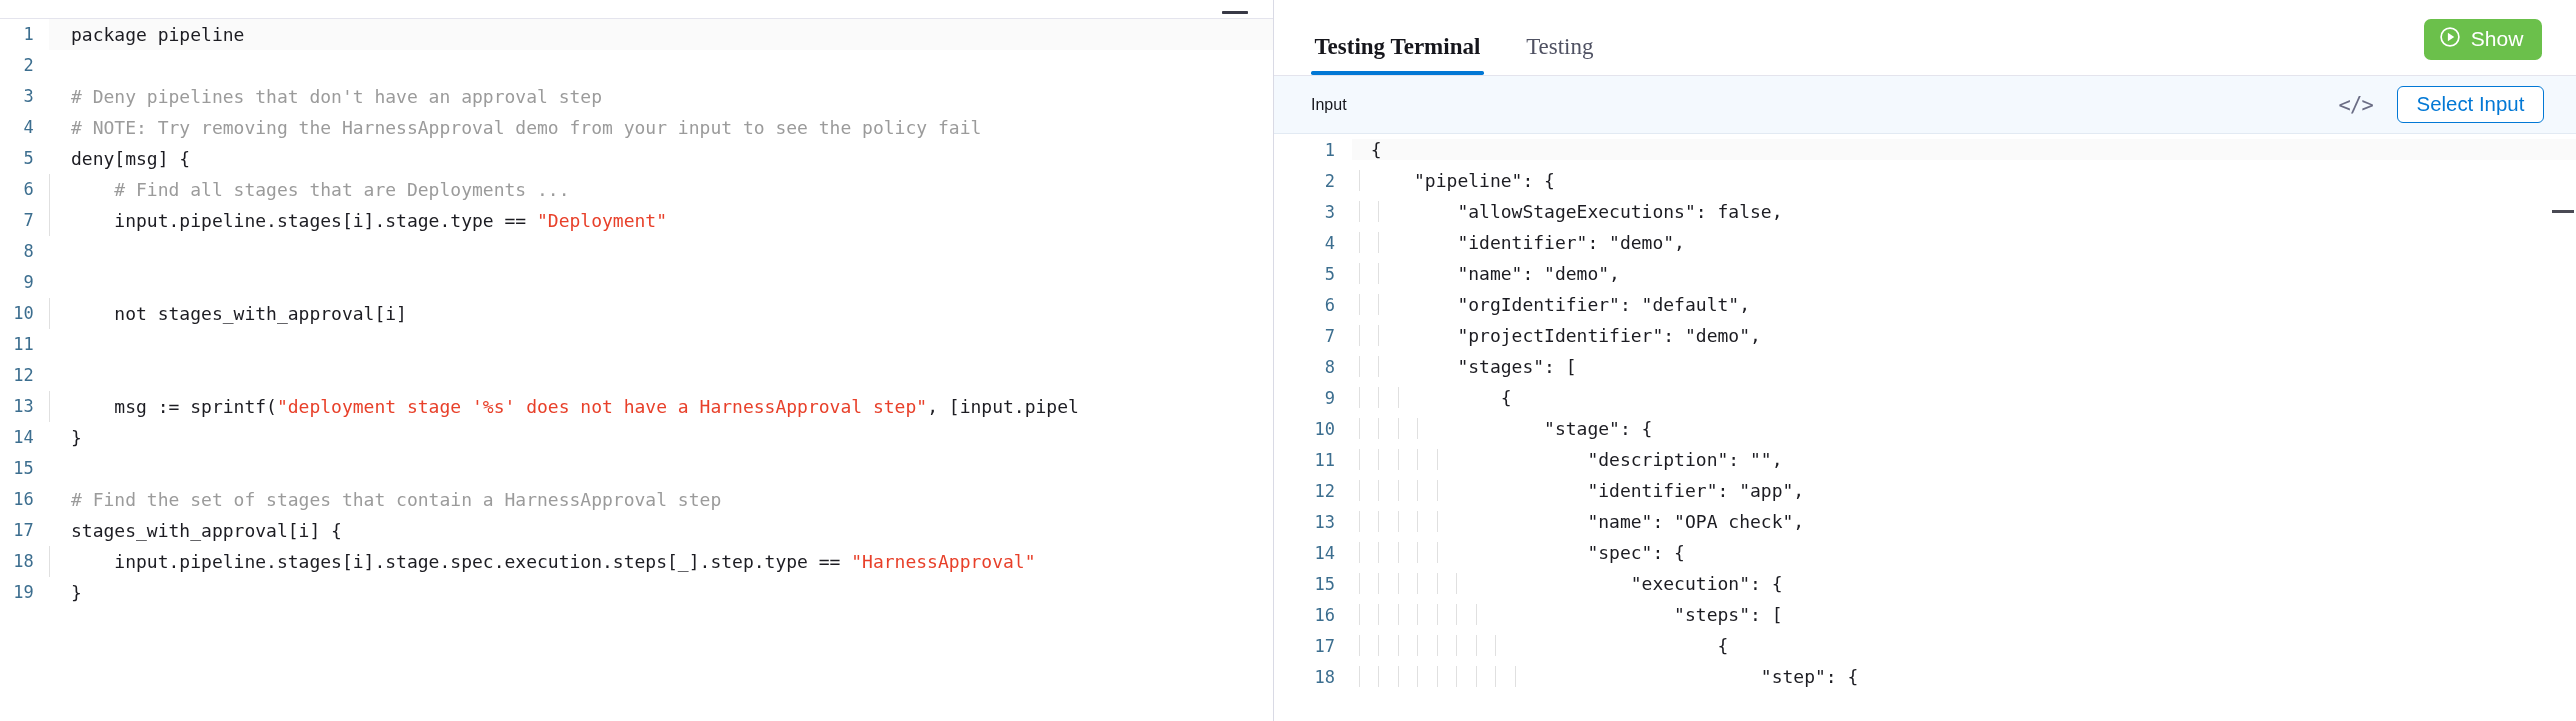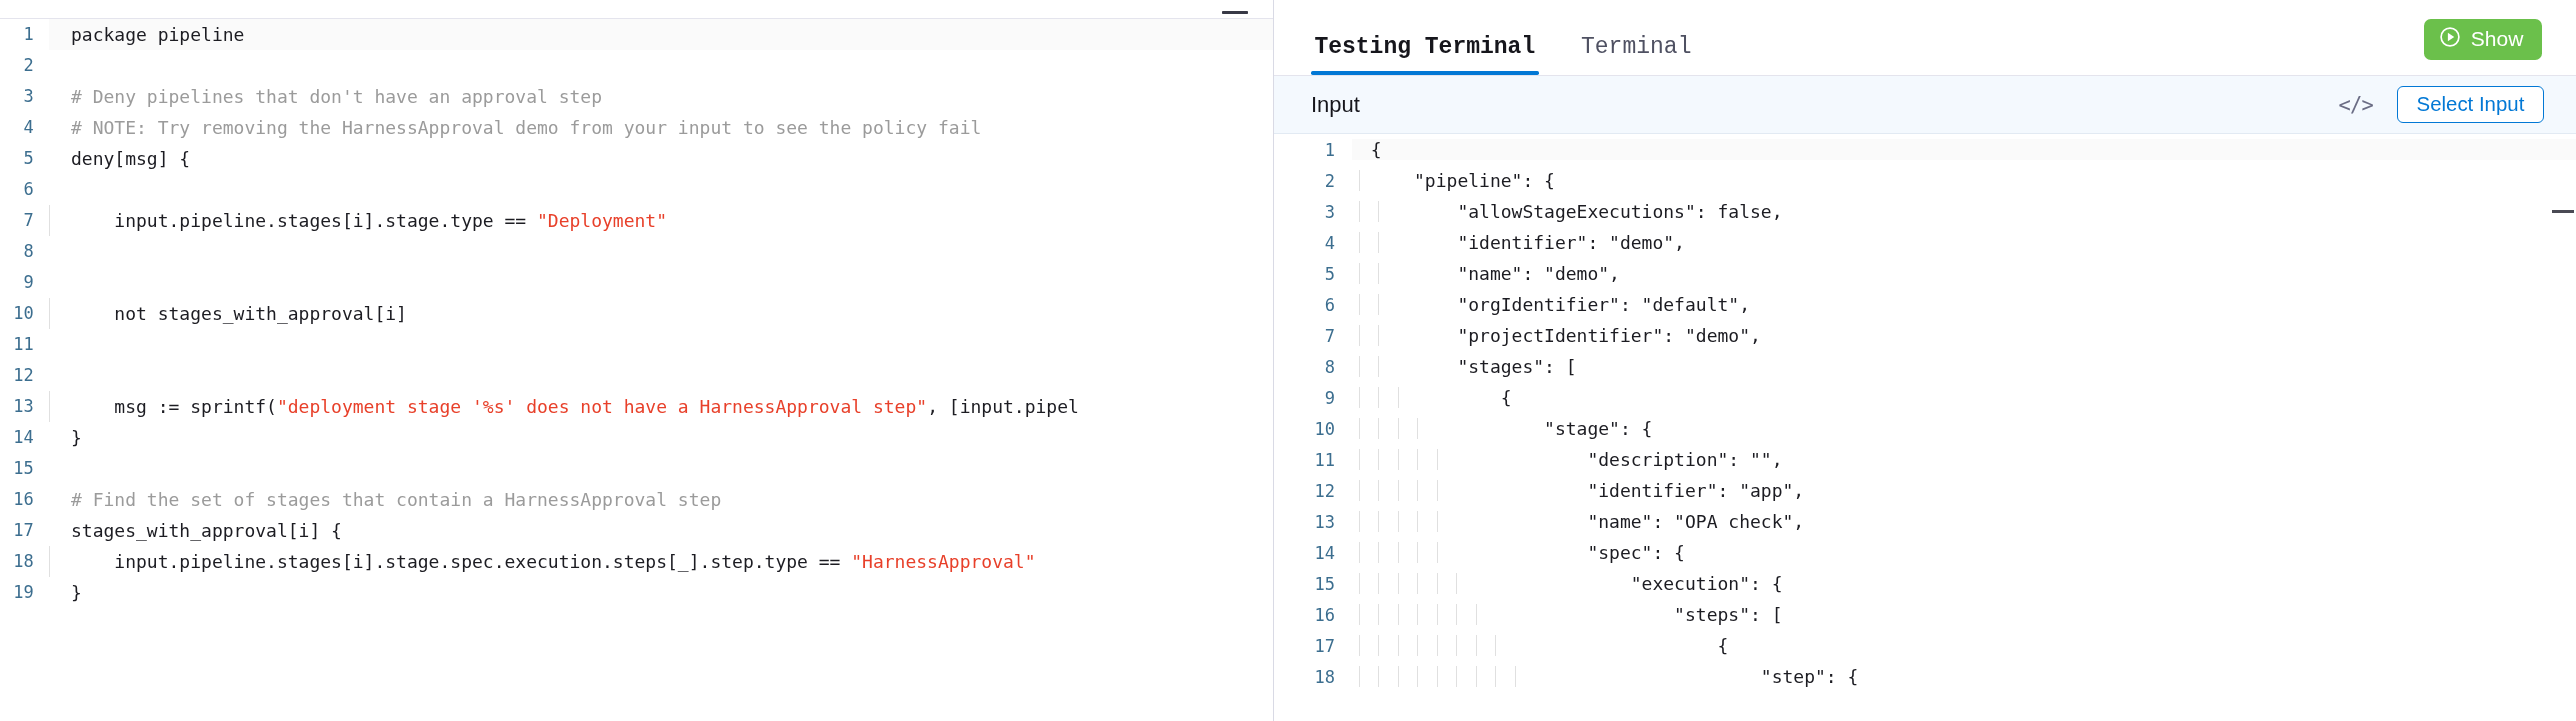--- a/index.html
+++ b/index.html
@@ -110,21 +110,21 @@
     position: relative;
     flex: 0 0 auto;
   }
   .tab {
     font-size: 23px;
     color: #4f5162;
     padding: 0 3.4px 15.3px 3.4px;
     margin-right: 39px;
     cursor: pointer;
     position: relative;
-    font-family: Liberation Mono, monospace;
+    font-family: Liberation Serif, serif;
     margin-top: 36px;
   }
   .tab.active {
     color: #16161c;
     font-weight: bold;
   }
   .tab.active::after {
     content: "";
     position: absolute;
     left: 0; right: 0; bottom: 0;
@@ -154,21 +154,21 @@
   .input-bar {
     height: 58px;
     background: #f4f9fe;
     border-bottom: 0.8px solid #e2eaf3;
     display: flex;
     align-items: center;
     padding: 0 32px 0 37px;
     flex: 0 0 auto;
   }
   .input-title {
-    font-size: 22px;
+    font-size: 16px;
     color: #16161c;
     flex: 1 1 auto;
     font-family: "Liberation Sans", sans-serif;
   }
   .code-toggle-icon {
     color: #6b6d85;
     font-size: 20.4px;
     margin-right: 24px;
     cursor: pointer;
     font-family: "DejaVu Sans Mono", "Liberation Mono", monospace;
@@ -244,21 +244,21 @@
   <div class="editor-pane">
     <div class="editor-topstrip">
       <div class="minimize-btn"></div>
     </div>
     <div class="code-area" id="code-area">
         <div class="code-line line1"><div class="ln">1</div><div class="code-text"><span class="tok-plain">package pipeline</span></div></div>
         <div class="code-line"><div class="ln">2</div><div class="code-text"><span class="tok-plain"></span></div></div>
         <div class="code-line"><div class="ln">3</div><div class="code-text"><span class="tok-comment"># Deny pipelines that don't have an approval step</span></div></div>
         <div class="code-line"><div class="ln">4</div><div class="code-text"><span class="tok-comment"># NOTE: Try removing the HarnessApproval demo from your input to see the policy fail</span></div></div>
         <div class="code-line"><div class="ln">5</div><div class="code-text"><span class="tok-plain">deny[msg] {</span></div></div>
-        <div class="code-line"><div class="ln">6</div><div class="code-text"><div class="indent-guide" style="left: 0px;"></div></div></div>
+        <div class="code-line"><div class="ln">6</div><div class="code-text"><div class="indent-guide" style="left: 0px;"></div><span class="tok-comment">    # Find all stages that are Deployments ...</span></div></div>
         <div class="code-line"><div class="ln">7</div><div class="code-text"><div class="indent-guide" style="left: 0px;"></div><span class="tok-plain">    input.pipeline.stages[i].stage.type == </span><span class="tok-string">"Deployment"</span></div></div>
         <div class="code-line"><div class="ln">8</div><div class="code-text"><div class="indent-guide" style="left: 0px;"></div><span class="tok-plain"></span></div></div>
         <div class="code-line"><div class="ln">9</div><div class="code-text"><div class="indent-guide" style="left: 0px;"></div></div></div>
         <div class="code-line"><div class="ln">10</div><div class="code-text"><div class="indent-guide" style="left: 0px;"></div><span class="tok-plain">    not stages_with_approval[i]</span></div></div>
         <div class="code-line"><div class="ln">11</div><div class="code-text"><div class="indent-guide" style="left: 0px;"></div><span class="tok-plain"></span></div></div>
         <div class="code-line"><div class="ln">12</div><div class="code-text"><div class="indent-guide" style="left: 0px;"></div></div></div>
         <div class="code-line"><div class="ln">13</div><div class="code-text"><div class="indent-guide" style="left: 0px;"></div><span class="tok-plain">    msg := sprintf(</span><span class="tok-string">"deployment stage '%s' does not have a HarnessApproval step"</span><span class="tok-plain">, [input.pipel</span></div></div>
         <div class="code-line"><div class="ln">14</div><div class="code-text"><span class="tok-plain">}</span></div></div>
         <div class="code-line"><div class="ln">15</div><div class="code-text"><span class="tok-plain"></span></div></div>
         <div class="code-line"><div class="ln">16</div><div class="code-text"><span class="tok-comment"># Find the set of stages that contain a HarnessApproval step</span></div></div>
@@ -268,21 +268,21 @@
       </div>
   </div>
 
   <div class="terminal-pane">
 
     <div class="tab-bar">
       <div class="tab active">
         <span>Testing Terminal</span>
       </div>
       <div class="tab">
-        <span>Terminal</span>
+        <span>Testing</span>
       </div>
       <button class="test-button">
         <span class="play-icon">
           <svg width="22" height="22" viewBox="0 0 26 26" aria-hidden="true">
             <circle cx="13" cy="13" r="10.5" fill="none" stroke="#ffffff" stroke-width="2"></circle>
             <polygon points="10.5,8 18,13 10.5,18" fill="#ffffff"></polygon>
           </svg>
         </span>
         <span>Show</span>
       </button>

